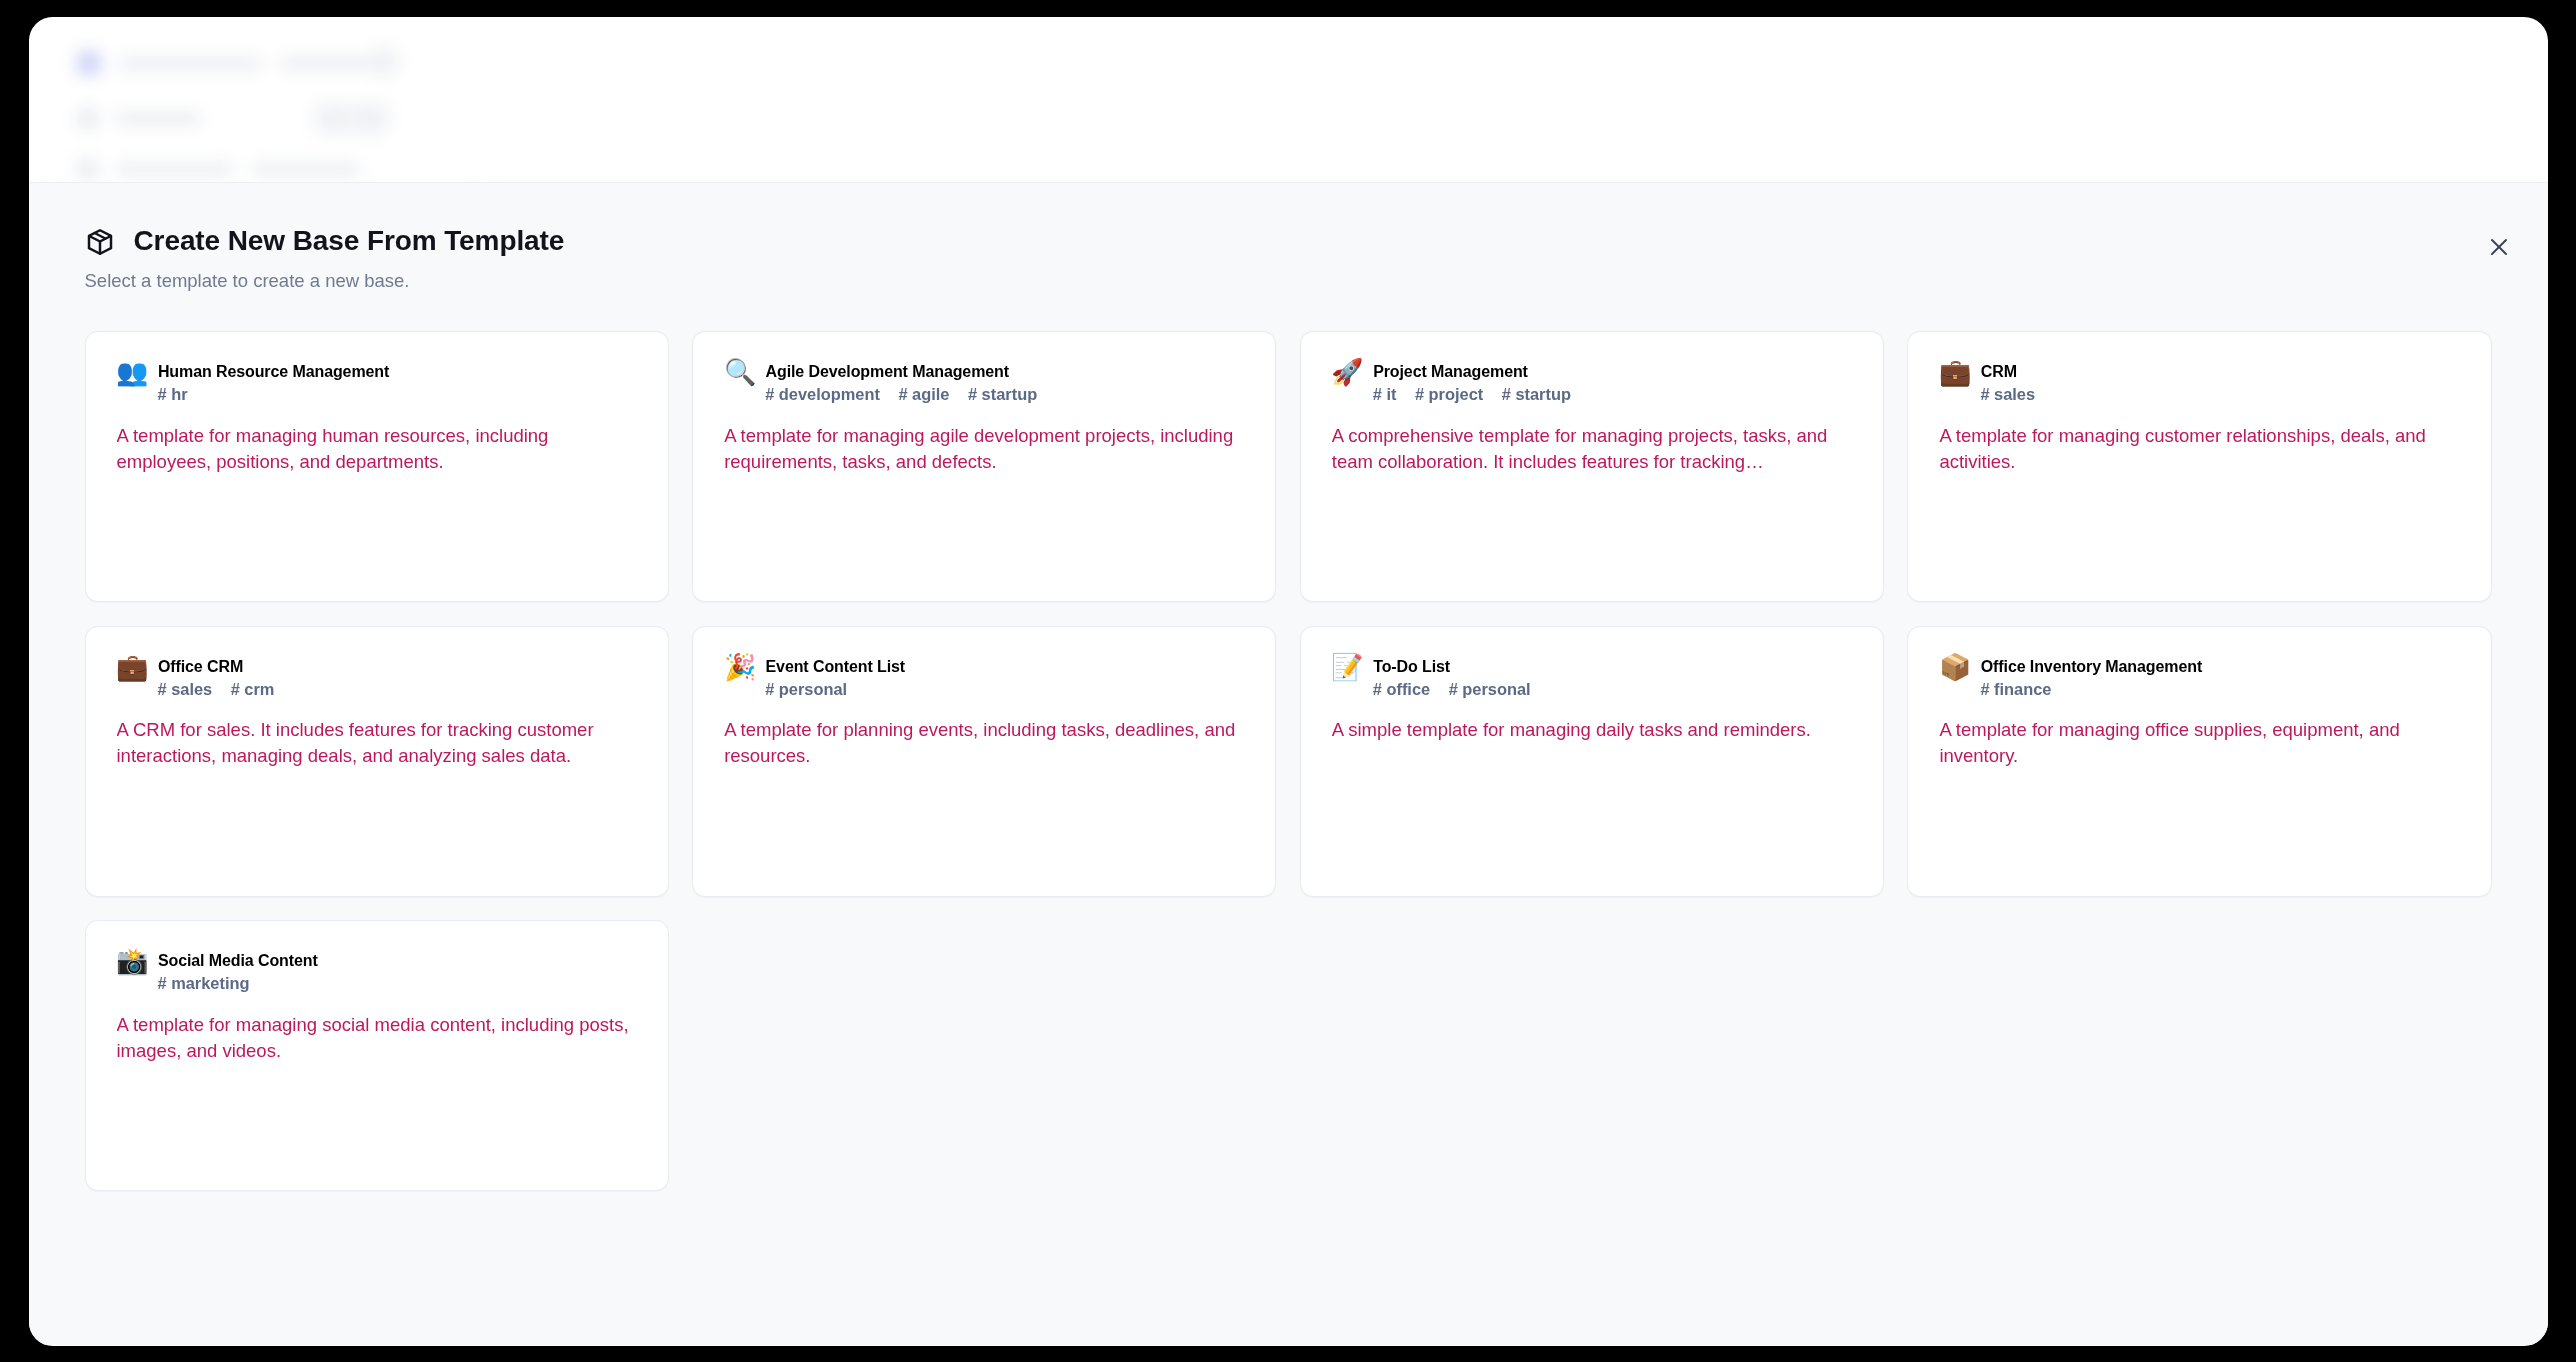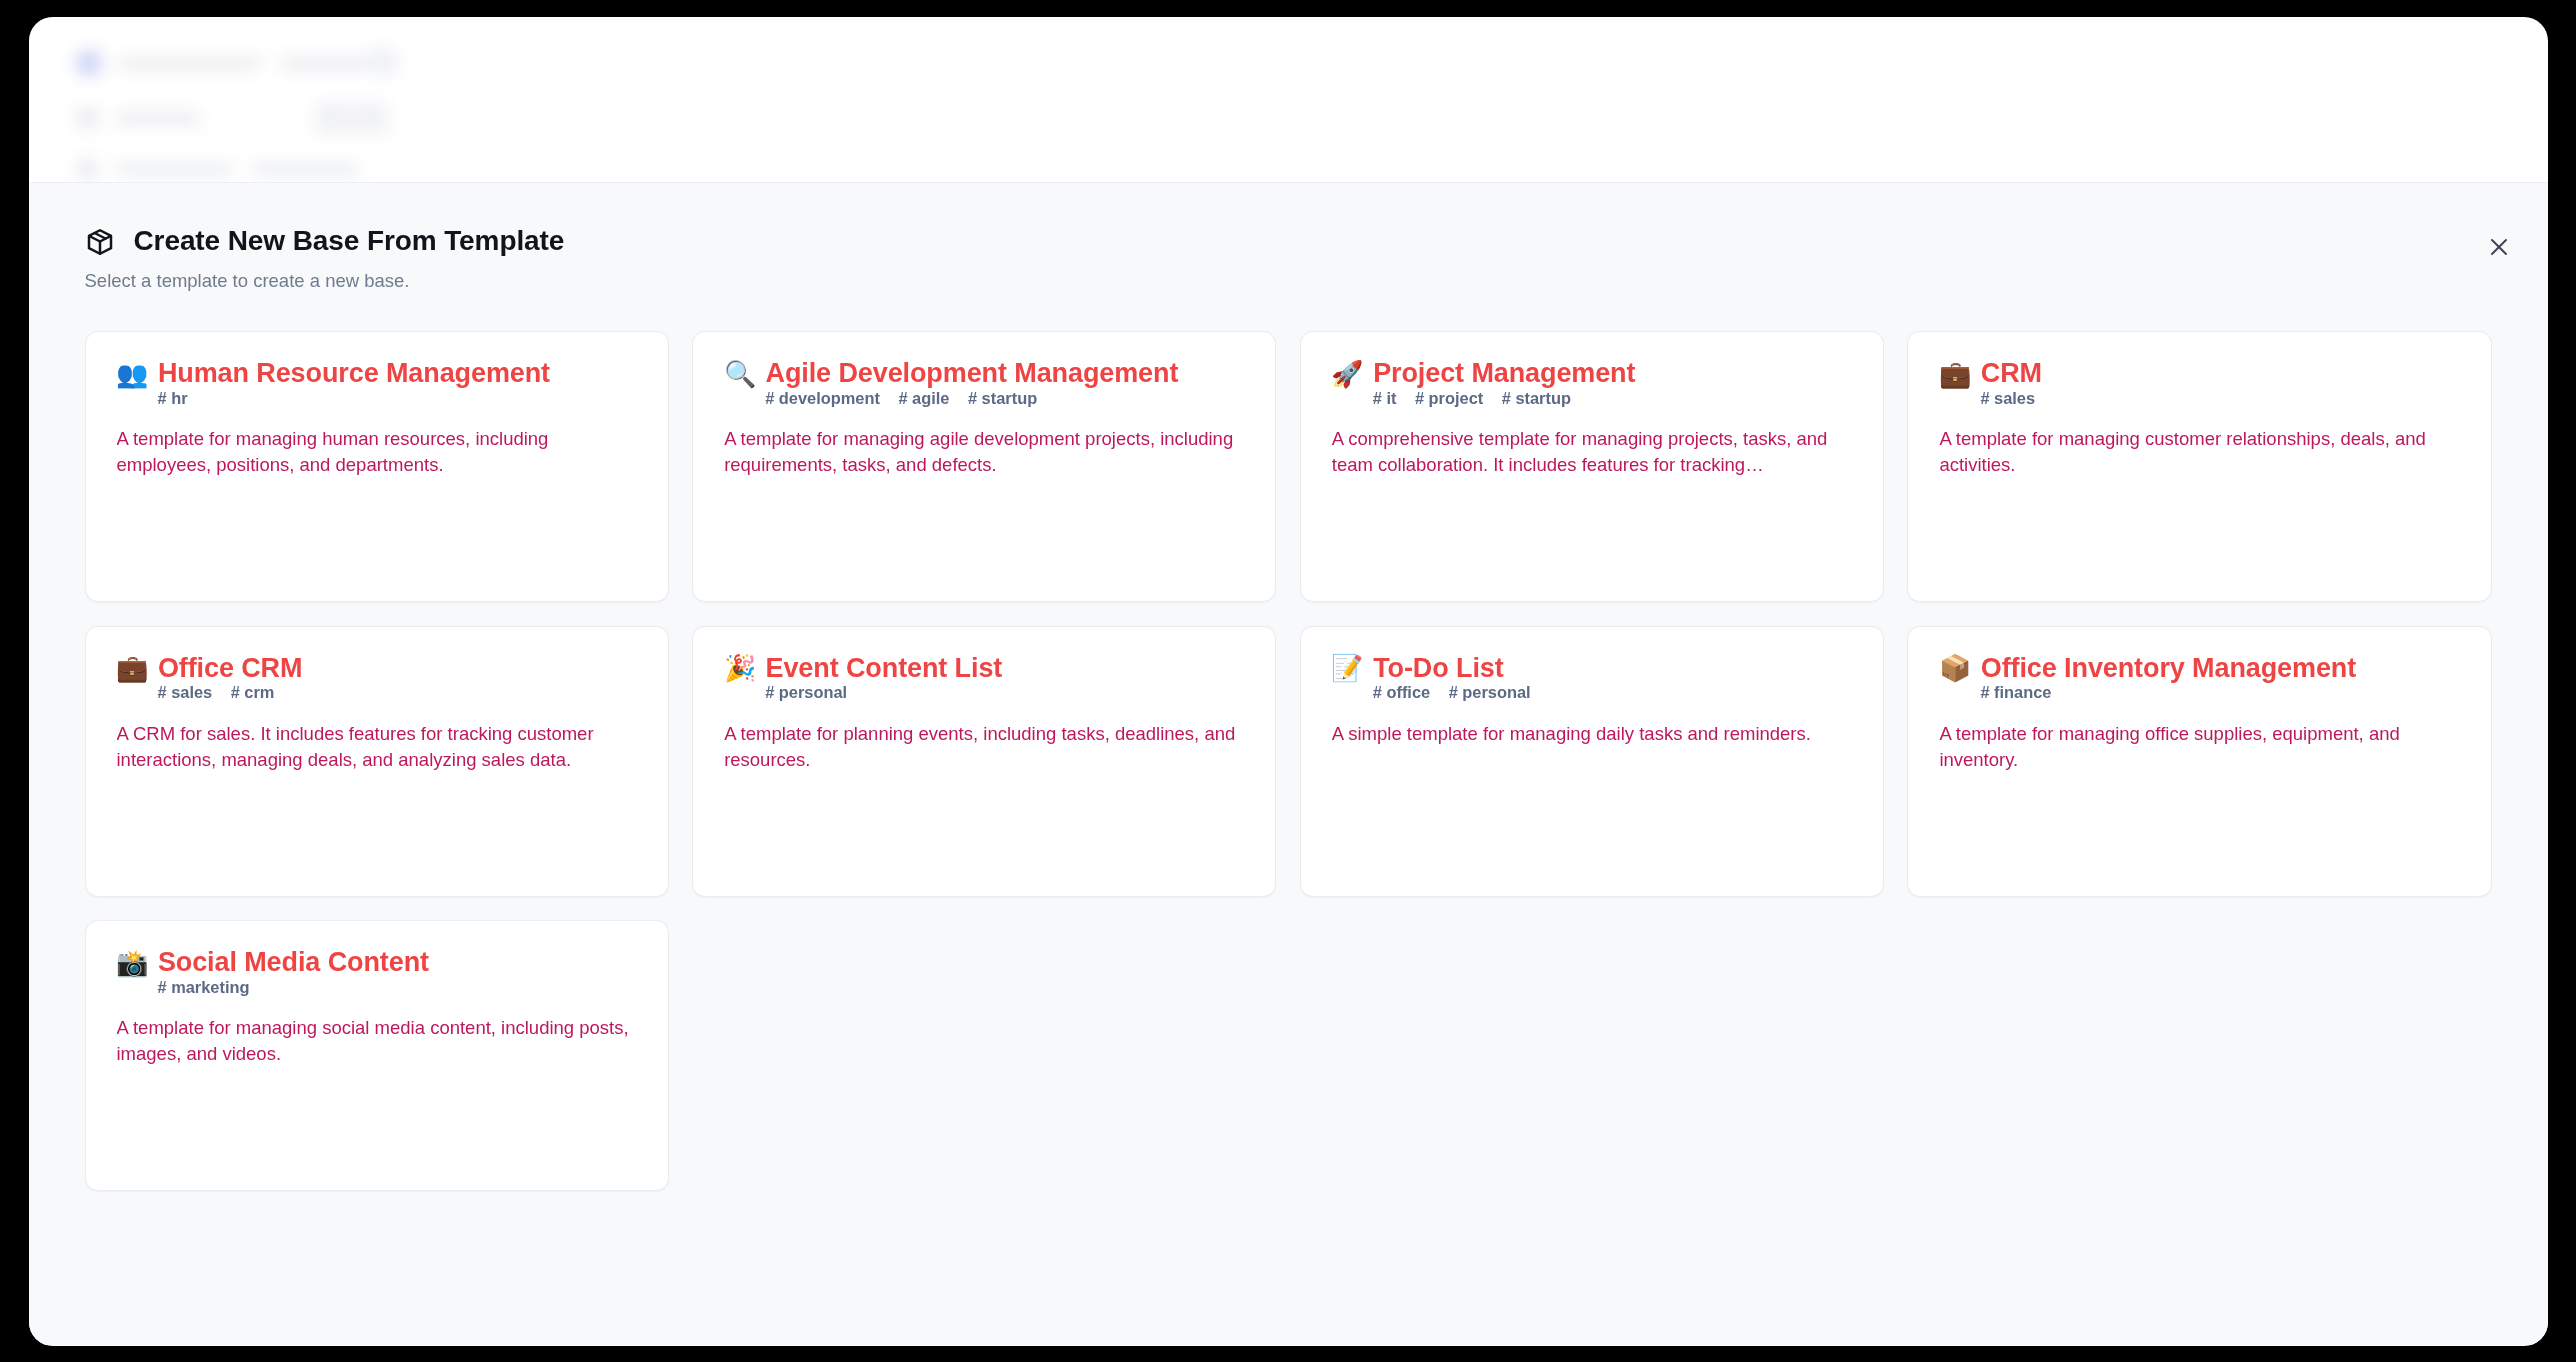--- a/index.html
+++ b/index.html
@@ -180,23 +180,23 @@
 
   .card-emoji {
     font-size: 26px;
     line-height: 1;
     width: 30px;
     flex: 0 0 30px;
     text-align: center;
   }
 
   .card-title {
-    font-size: 27px;
+    font-size: 16px;
     font-weight: bold;
-    color: #ef4444;
+    color: #000000;
     letter-spacing: -0.1px;
     line-height: 1.1;
     white-space: nowrap;
   }
 
   .card-tags {
     margin-left: 41px;
     display: flex;
     gap: 18.5px;
   }

